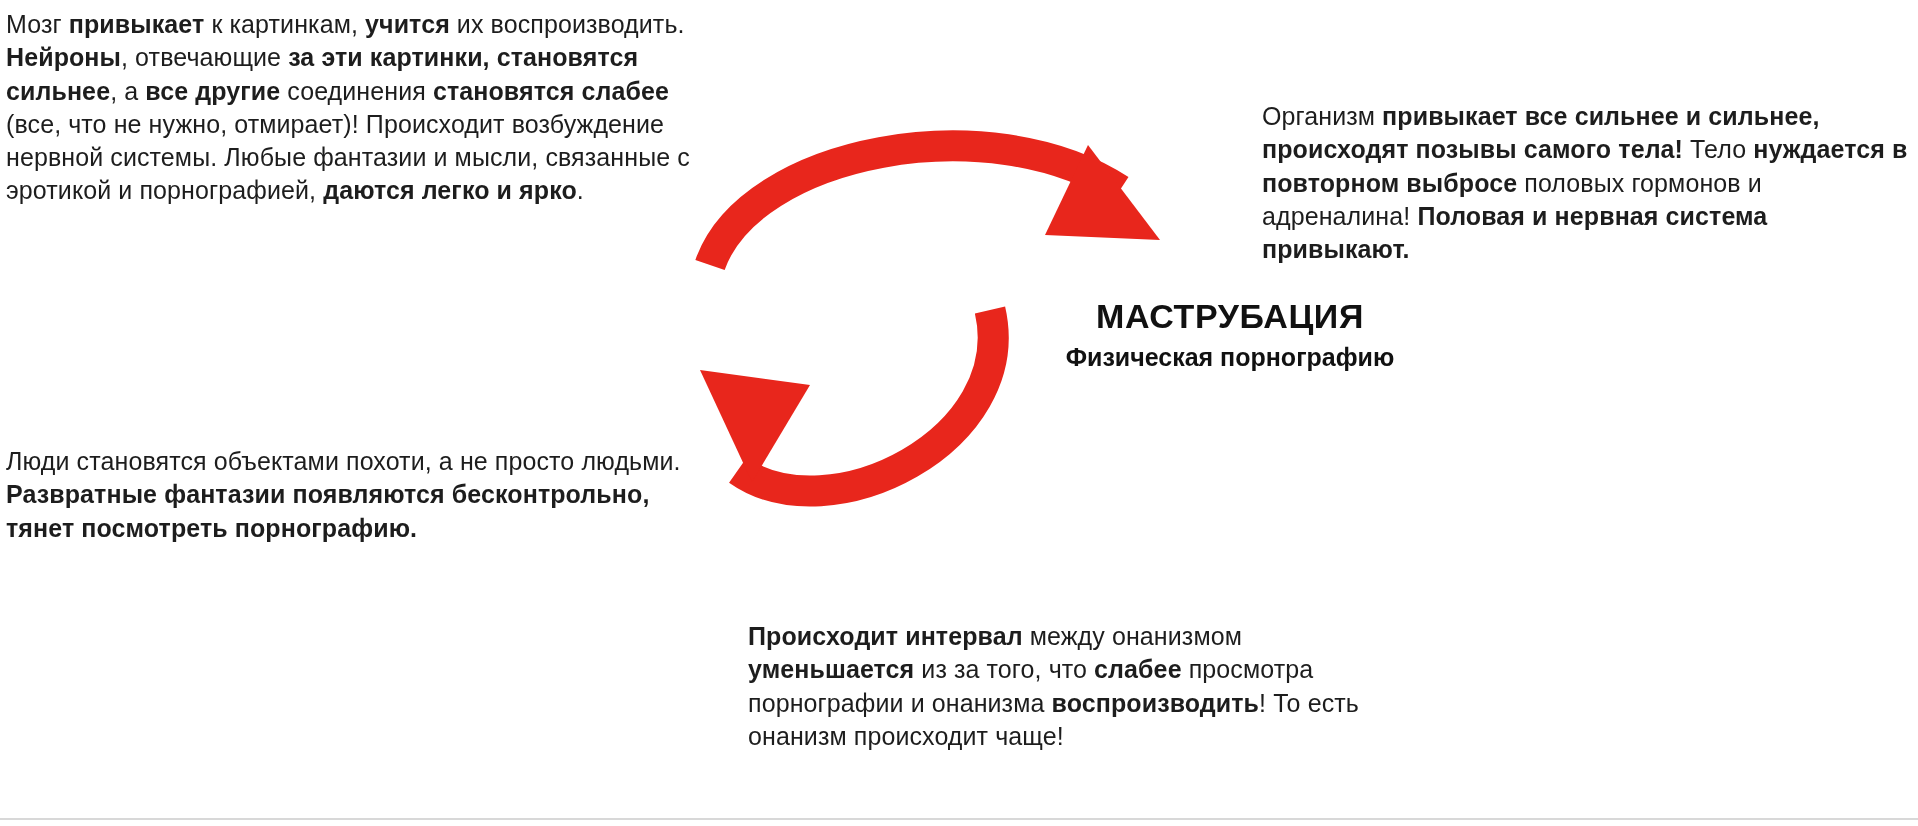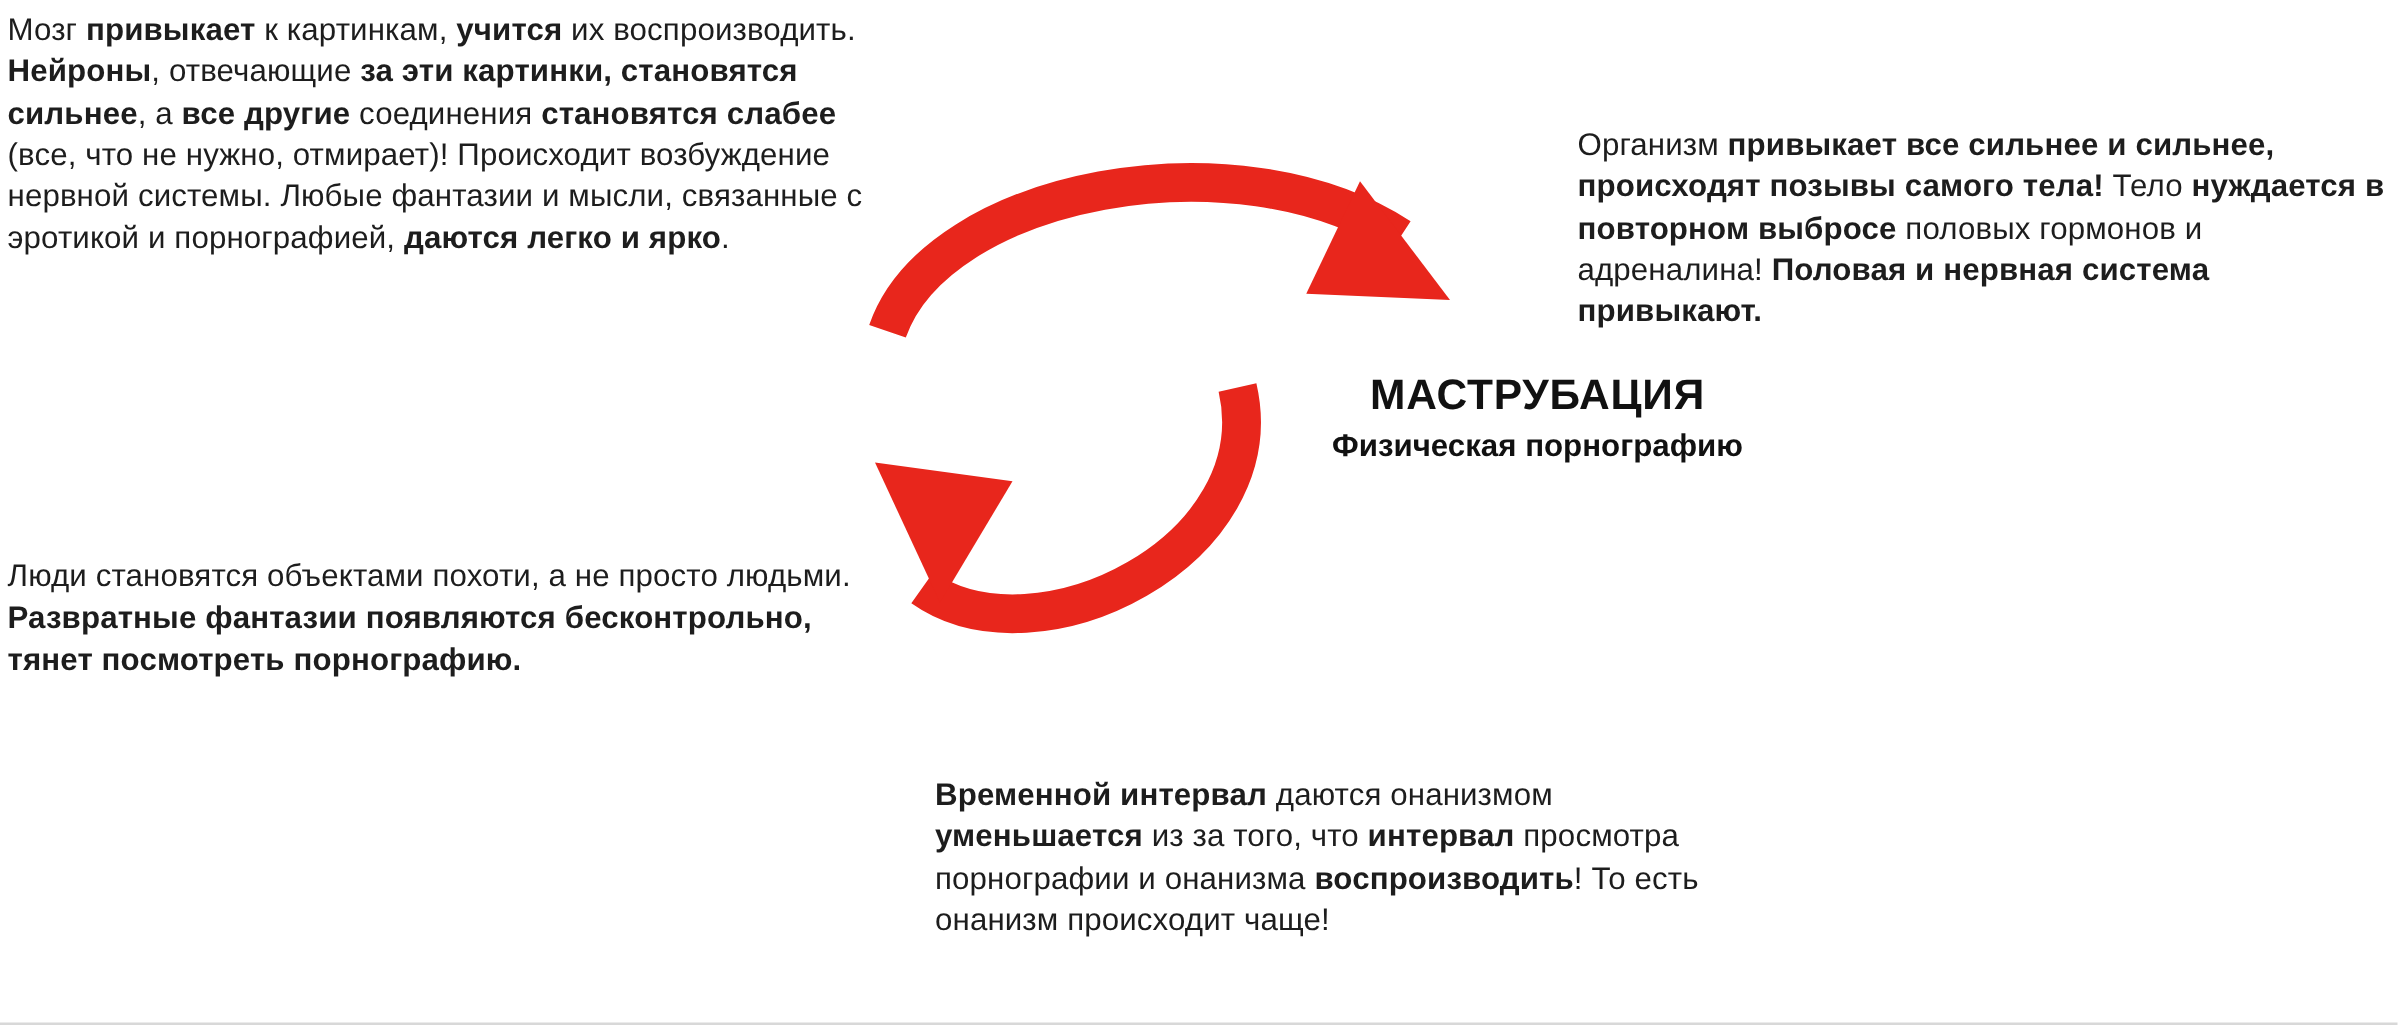--- a/index.html
+++ b/index.html
@@ -110,21 +110,21 @@
 <body>
 
 <div class="canvas">
 
   <div class="textblock" id="tb-topleft"><span>Мозг </span><b>привыкает</b><span> к картинкам, </span><b>учится</b><span> их воспроизводить. </span><b>Нейроны</b><span>, отвечающие </span><b>за эти картинки, становятся сильнее</b><span>, а </span><b>все другие</b><span> соединения </span><b>становятся слабее</b><span> (все, что не нужно, отмирает)! Происходит возбуждение нервной системы. Любые фантазии и мысли, связанные с эротикой и порнографией, </span><b>даются легко и ярко</b><span>.</span></div>
 
   <div class="textblock" id="tb-topright"><span>Организм </span><b>привыкает все сильнее и сильнее, происходят позывы самого тела!</b><span> Тело </span><b>нуждается в повторном выбросе</b><span> половых гормонов и адреналина! </span><b>Половая и нервная система привыкают.</b></div>
 
   <div class="textblock" id="tb-bottomleft"><span> Люди становятся объектами похоти, а не просто людьми. </span><b>Развратные фантазии появляются бесконтрольно, тянет посмотреть порнографию.</b></div>
 
-  <div class="textblock" id="tb-bottomcenter"><b>Временной интервал</b><span> даются онанизмом </span><b>уменьшается</b><span> из за того, что </span><b>интервал</b><span> просмотра порнографии и онанизма </span><b>воспроизводить</b><span>! То есть онанизм происходит чаще!</span></div>
+  <div class="textblock" id="tb-bottomcenter"><b>Происходит интервал</b><span> между онанизмом </span><b>уменьшается</b><span> из за того, что </span><b>слабее</b><span> просмотра порнографии и онанизма </span><b>воспроизводить</b><span>! То есть онанизм происходит чаще!</span></div>
 
 
   <div class="node" id="node-right">
     <div class="title">МАСТРУБАЦИЯ</div>
     <div class="subtitle">Физическая порнографию</div>
   </div>
 
   <svg id="cycle-arrows" viewBox="0 0 560 500">
 
     <g>

